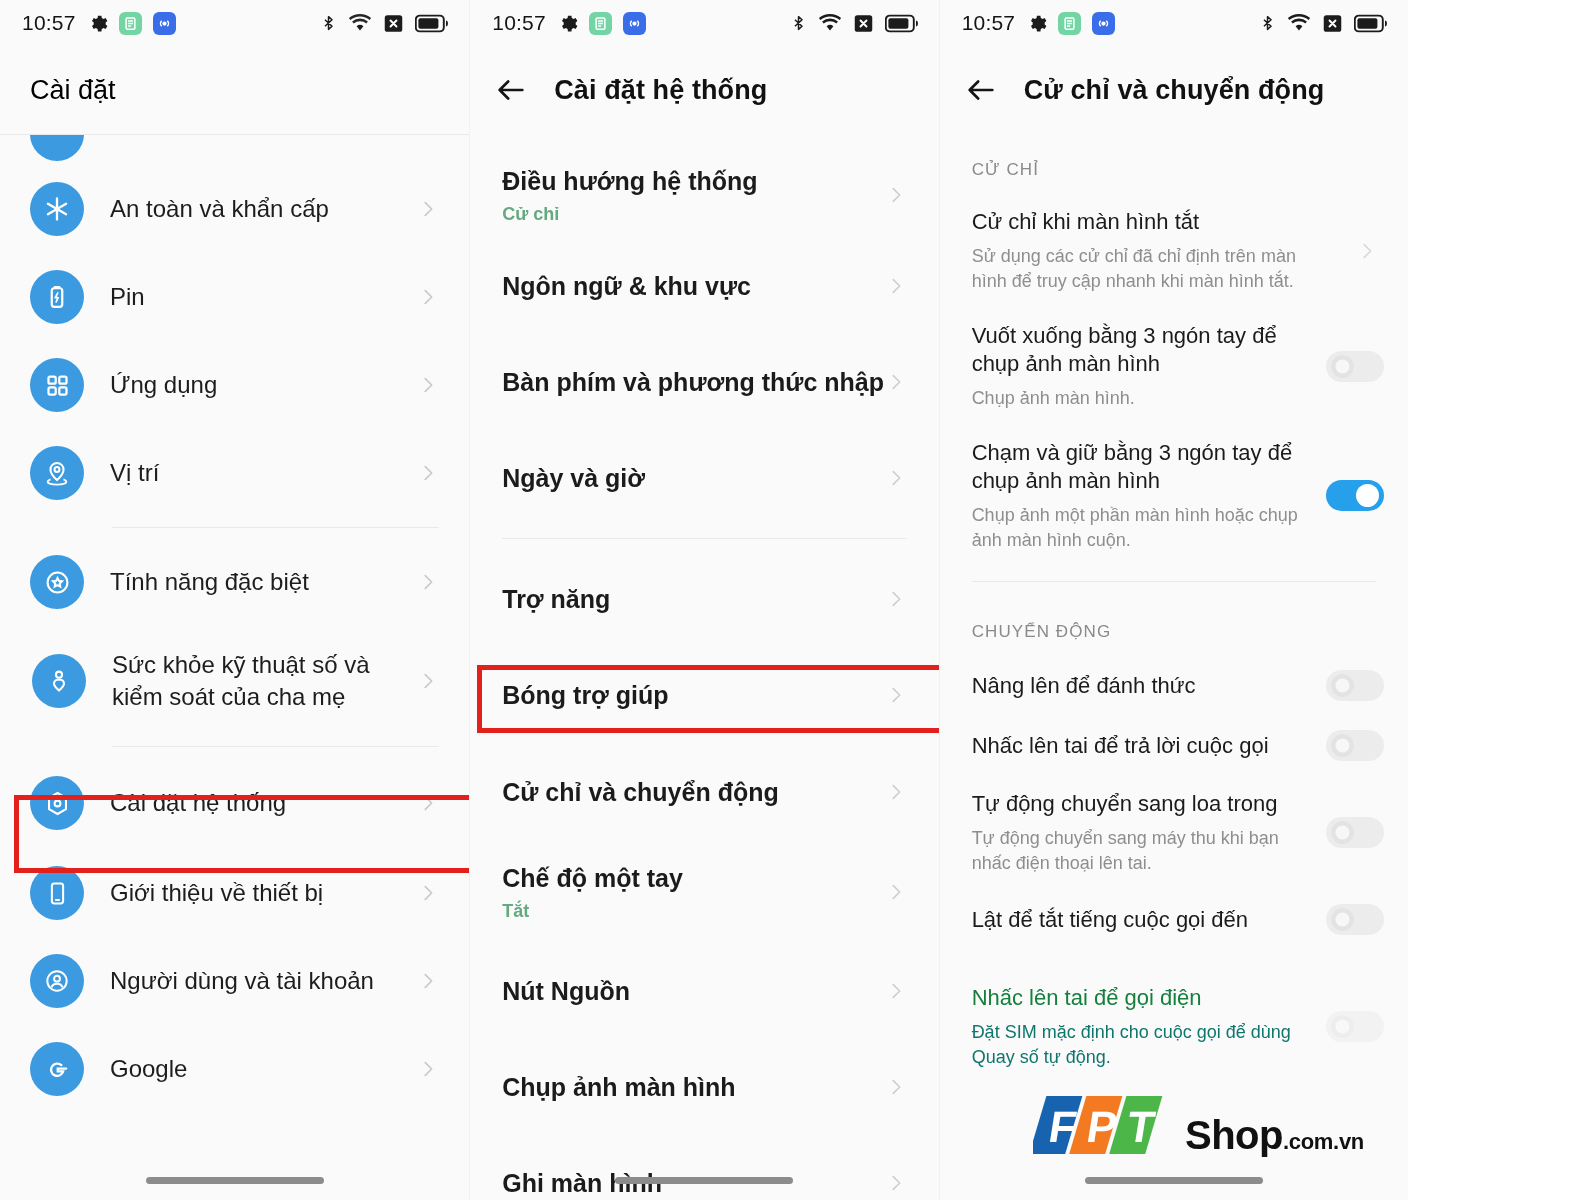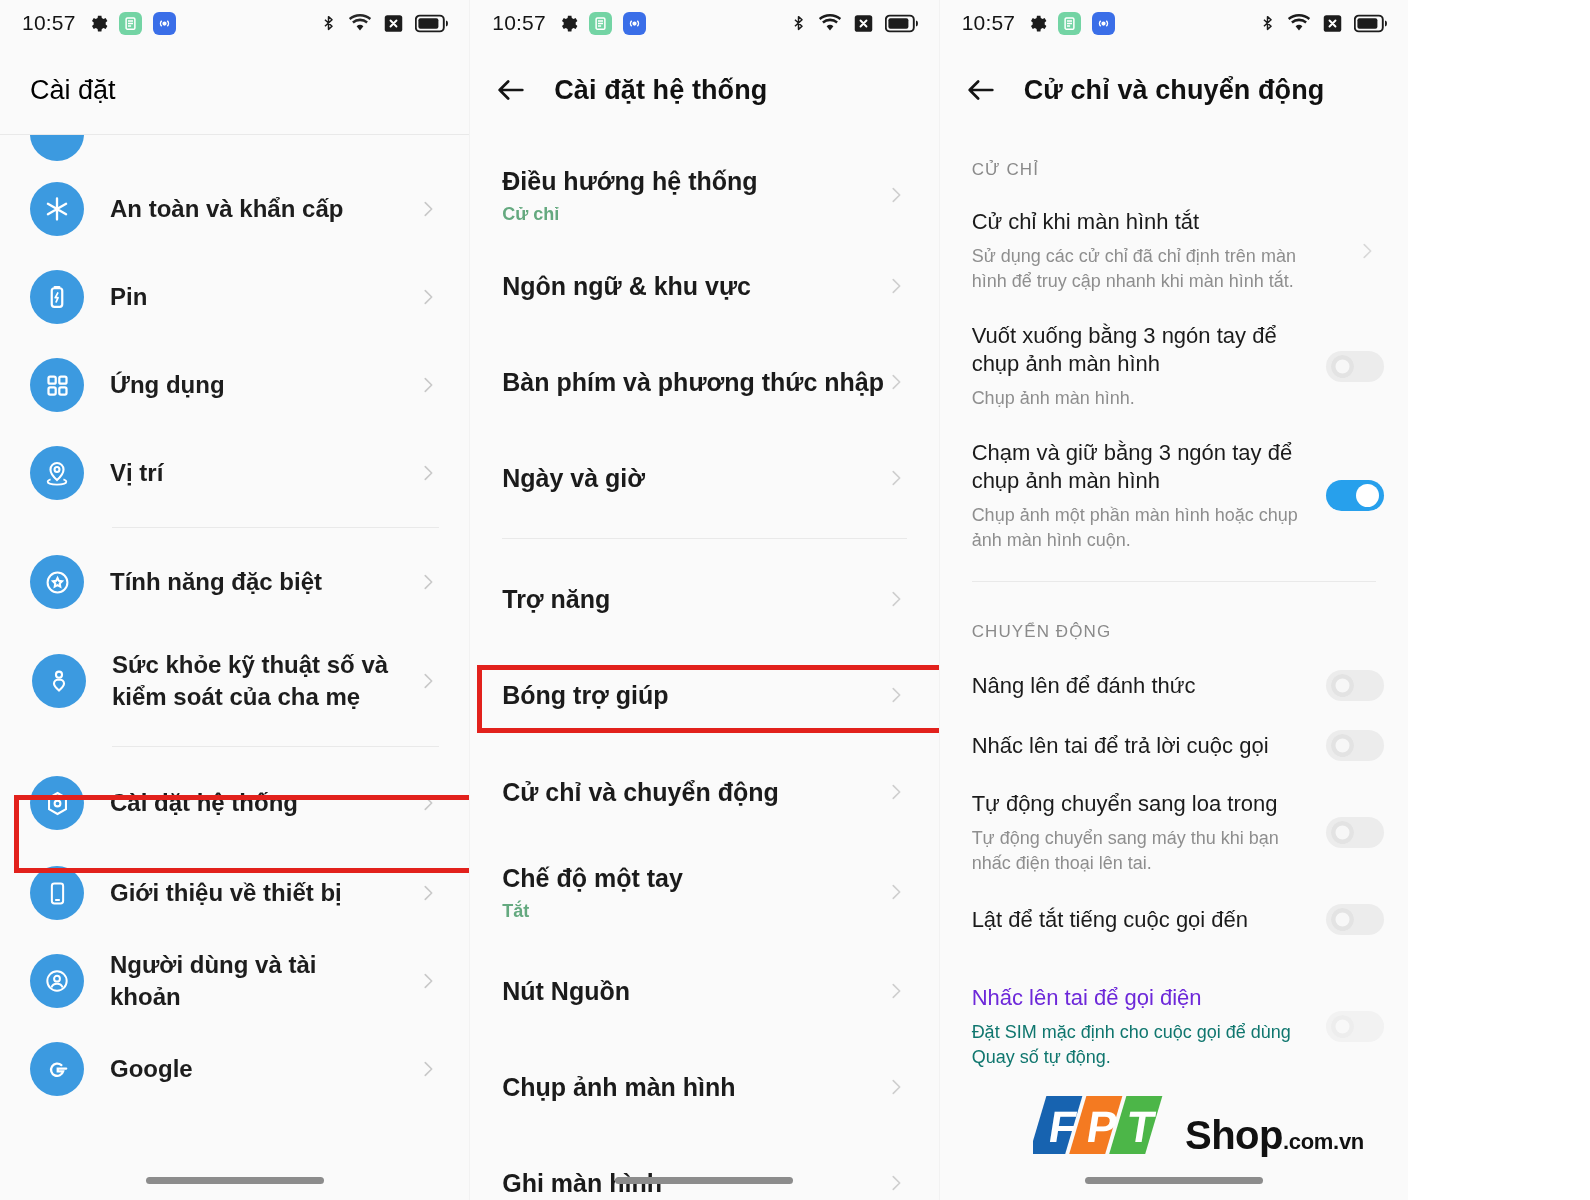--- a/index.html
+++ b/index.html
@@ -38,21 +38,21 @@
     height: 88px; display: flex; align-items: center; padding: 0 30px;
   }
   .appbar.with-back { padding-left: 24px; gap: 26px; }
   .title-plain { font-size: 27px; color: #000000; font-weight: 400; }
   .title-bold  { font-size: 27px; color: #111; font-weight: 700; letter-spacing: .1px; }
   .backarrow { width: 34px; height: 34px; flex: 0 0 auto; }
 
   .hairline { height: 1px; background: #e9e9e9; width: 100%; }
 
   
-  .list1 { position: relative; font-weight: bold; }
+  .list1 { position: relative; }
   .row1 {
     display: flex; align-items: center; gap: 26px;
     padding: 0 30px 0 30px; min-height: 88px; position: relative;
   }
   .circle {
     width: 54px; height: 54px; border-radius: 50%;
     background: #3c9ae0; flex: 0 0 auto;
     display: flex; align-items: center; justify-content: center;
   }
   .row1-label { font-size: 24px; color: #1d1d1d; line-height: 1.35; flex: 1; }
@@ -78,21 +78,21 @@
     font-size: 17px; color: #8a8a8a; letter-spacing: 1.1px;
     padding: 26px 32px 14px 32px; font-weight: 400;
   }
   .row3 {
     display: flex; align-items: center; padding: 14px 24px 14px 32px;
     min-height: 60px; gap: 14px;
   }
   .row3-texts { flex: 1; padding-right: 8px; }
   .row3-label { font-size: 22px; color: #1b1b1b; line-height: 1.28; }
   .row3-sub { font-size: 18px; color: #8e8e8e; line-height: 1.38; margin-top: 8px; }
-  .row3.dim .row3-label { color: #6d28d9; }
+  .row3.dim .row3-label { color: #15803d; }
   .row3.dim .row3-sub   { color: #0f766e; }
   .divider-full3 { height: 1px; background: #e9e9e9; margin: 14px 32px; }
 
   
   .toggle { width: 58px; height: 31px; border-radius: 16px; flex: 0 0 auto;
             position: relative; }
   .toggle.off { background: #ececec; }
   .toggle.on  { background: #27a0ec; }
   .knob { position: absolute; top: 4px; width: 23px; height: 23px; border-radius: 50%; }
   .toggle.off .knob { left: 5px; background: #f7f7f7;

